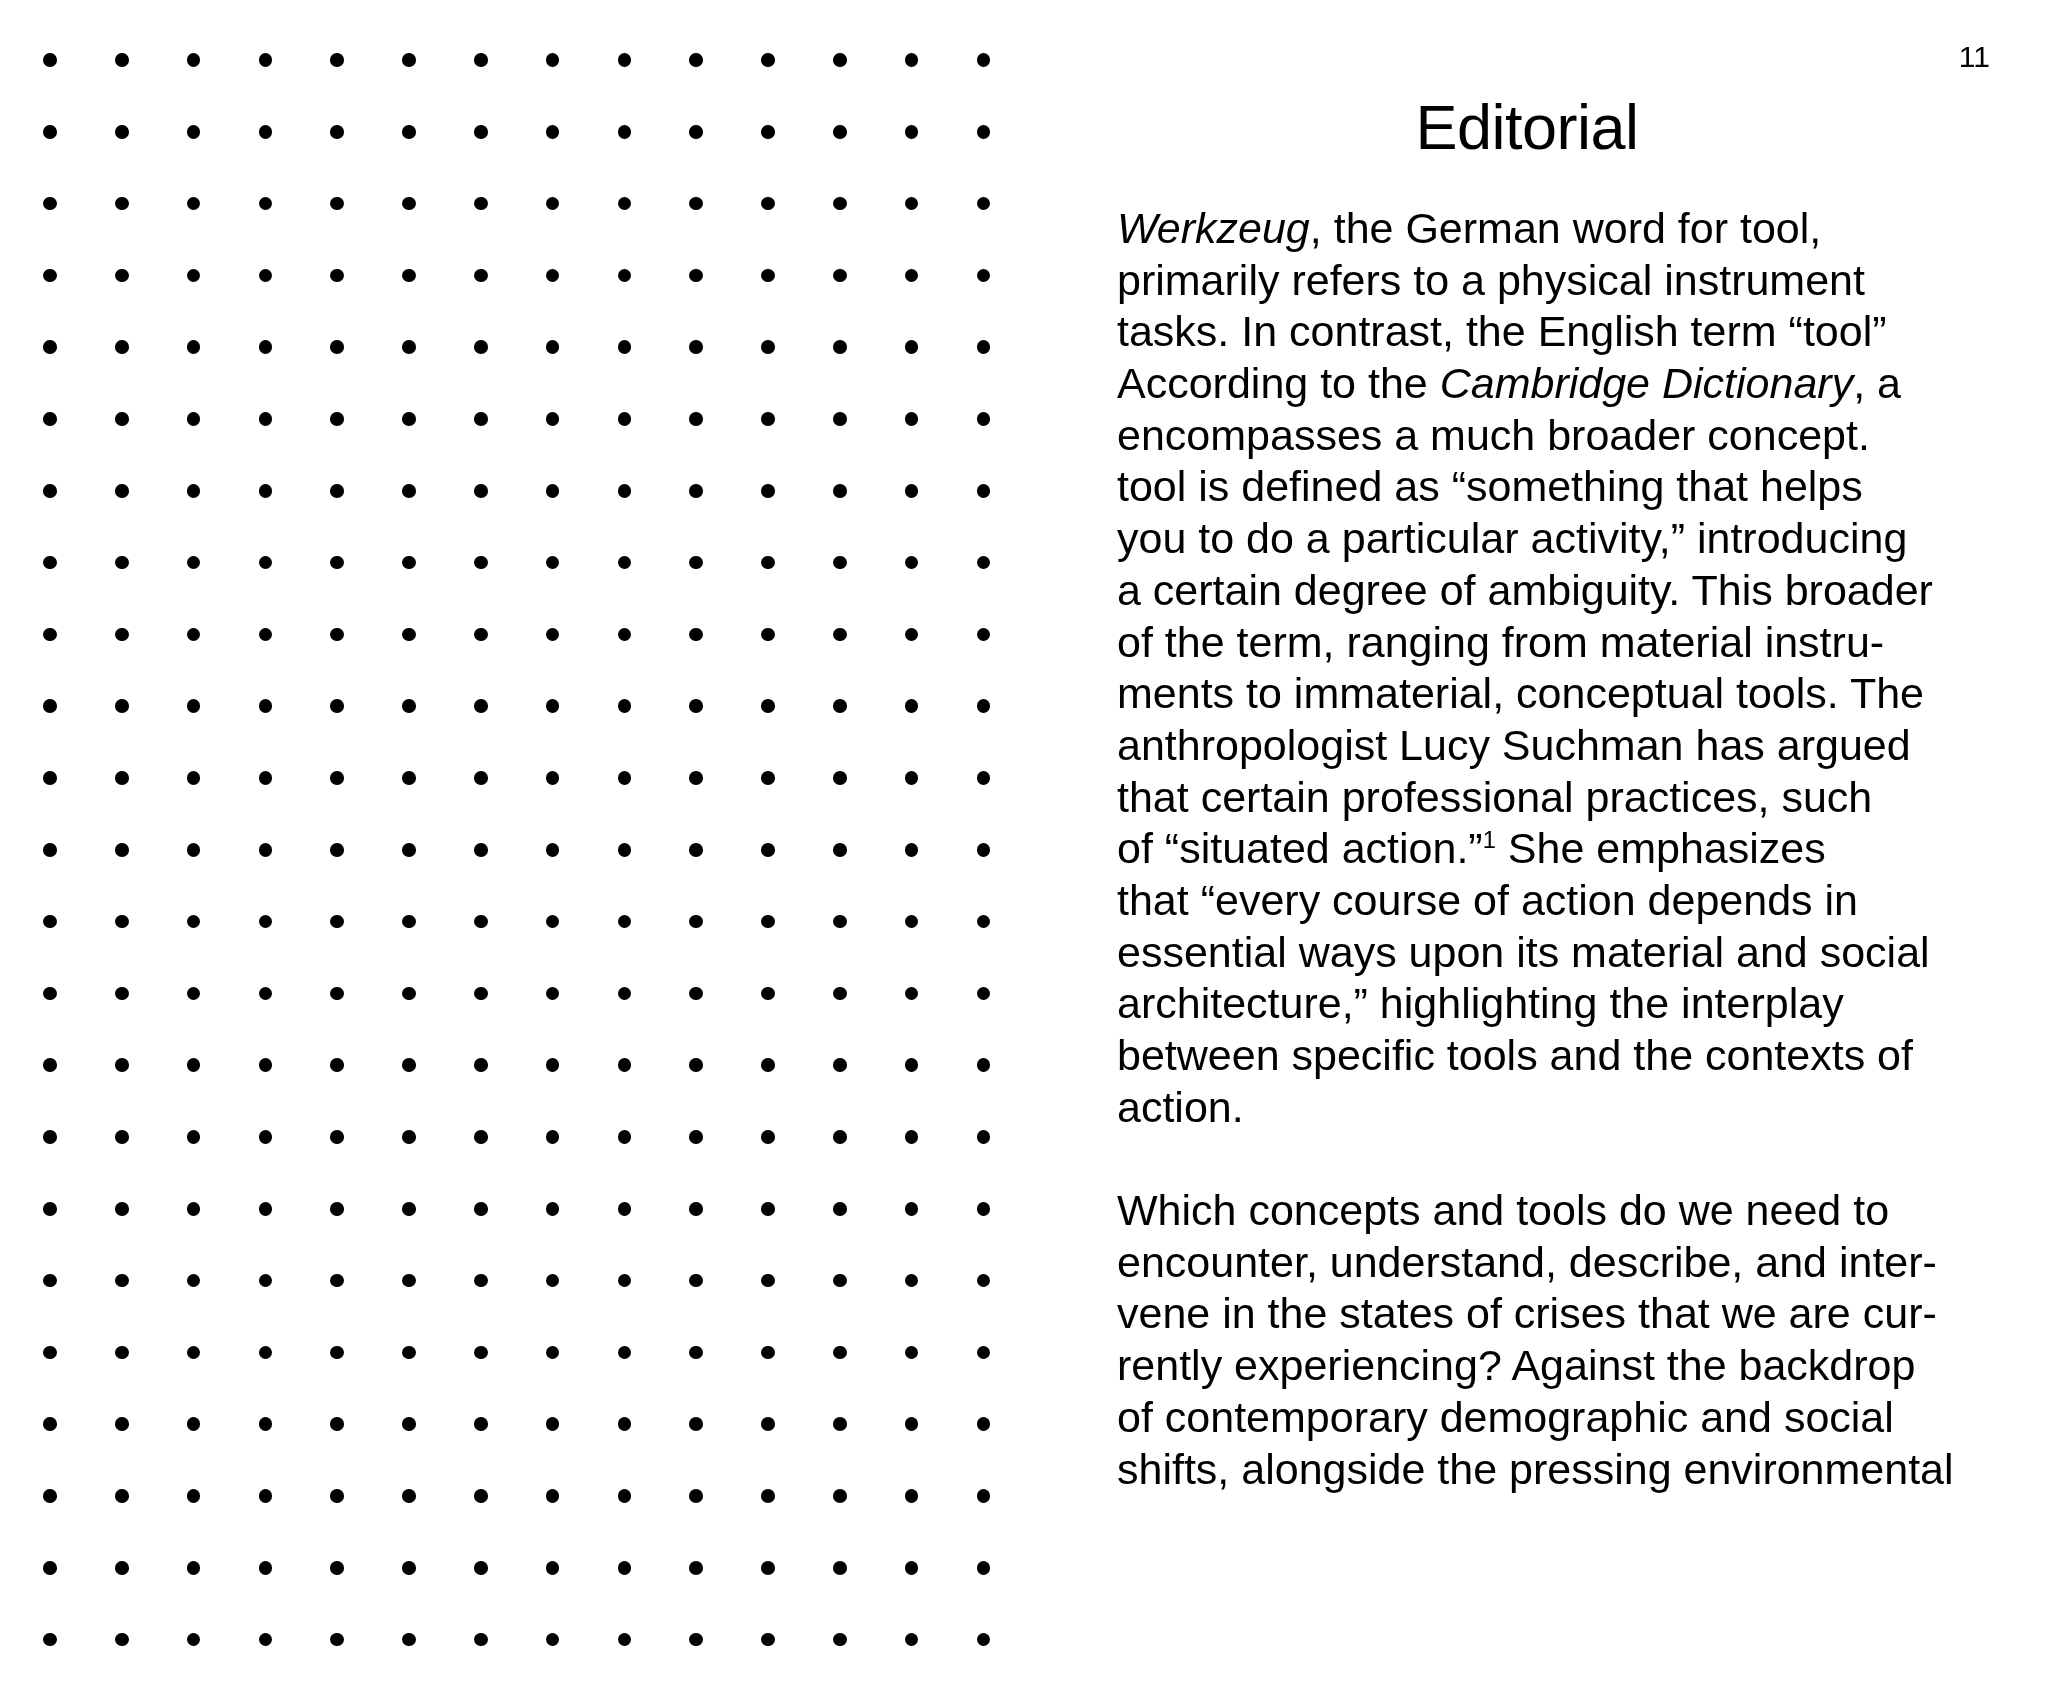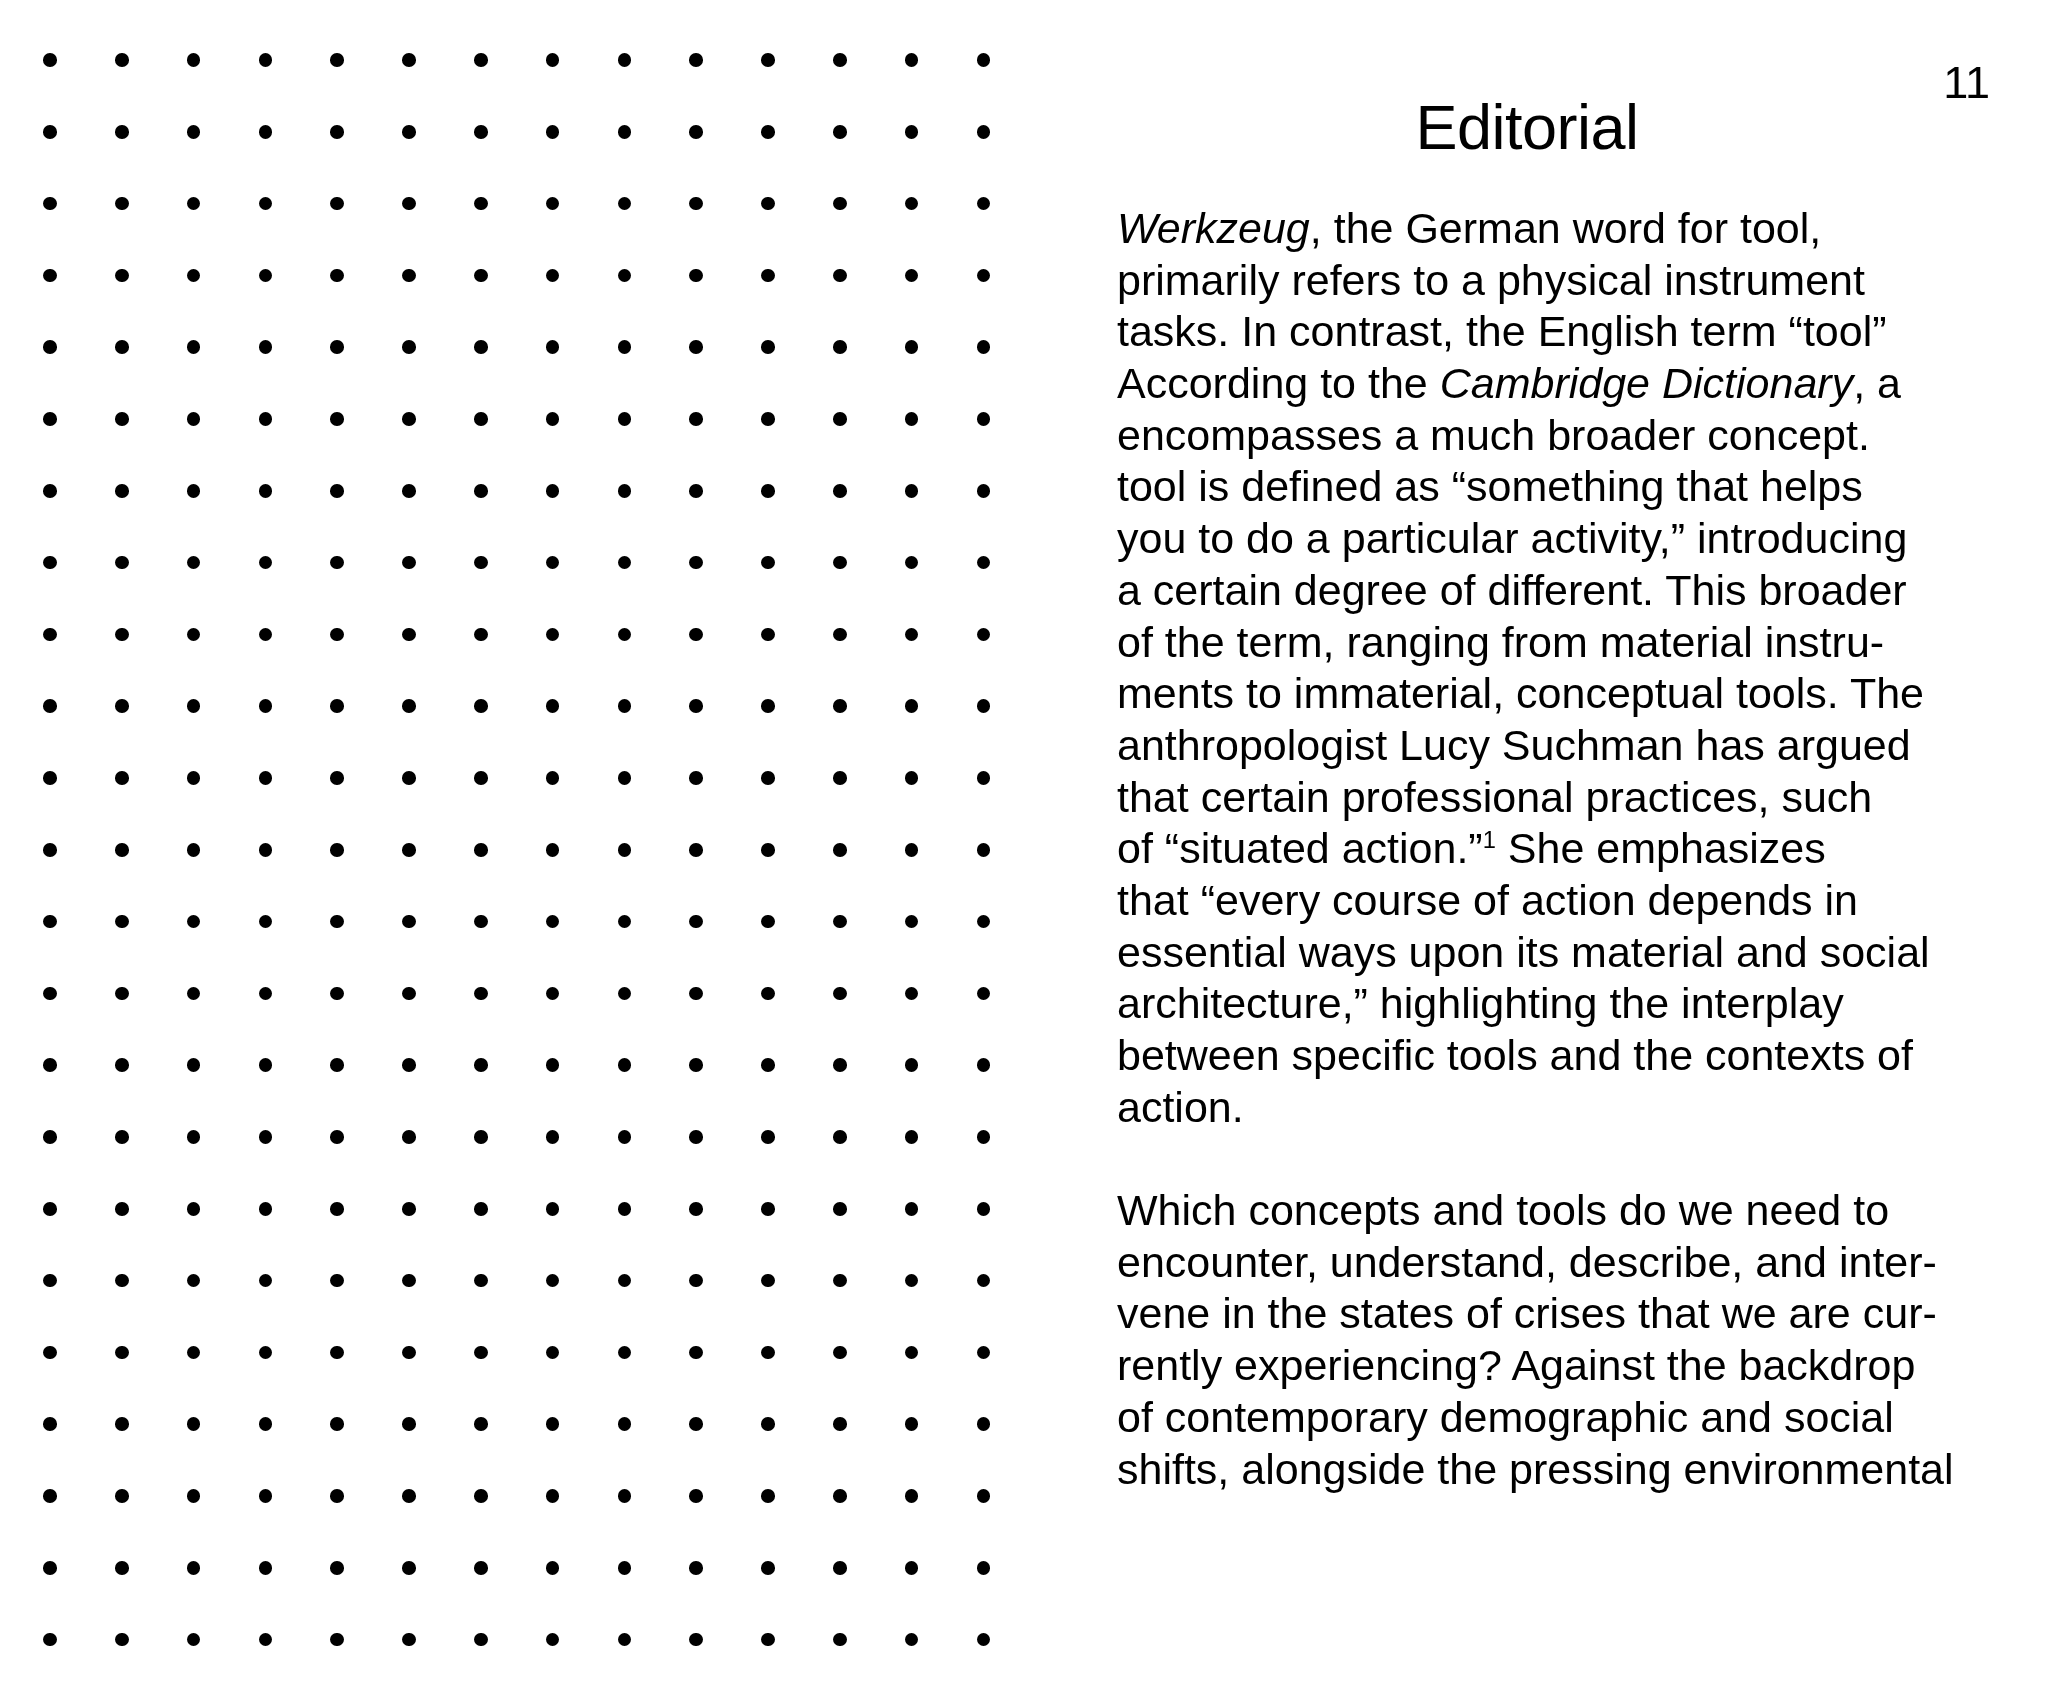--- a/index.html
+++ b/index.html
@@ -24,23 +24,23 @@
   }
   .dot {
     position: absolute;
     width: 13.6px;
     height: 13.6px;
     border-radius: 50%;
   }
 
   .page-number {
     position: absolute;
-    top: 60px;
+    top: 42px;
     right: 58px;
-    font-size: 45px;
+    font-size: 30px;
     line-height: 1;
     letter-spacing: 0px;
   }
 
   .article-title {
     position: absolute;
     left: 1117px;
     top: 96px;
     width: 820px;
     margin: 0;
@@ -407,21 +407,21 @@
 
 <div class="body-text" id="body-text">
     <div class="para">
       <div class="line"><em>Werkzeug</em><span>, the German word for tool,</span></div>
       <div class="line"><span>primarily refers to a physical instrument</span></div>
       <div class="line"><span>tasks. In contrast, the English term “tool”</span></div>
       <div class="line"><span>According to the </span><em>Cambridge Dictionary</em><span>, a</span></div>
       <div class="line"><span>encompasses a much broader concept.</span></div>
       <div class="line"><span>tool is defined as “something that helps</span></div>
       <div class="line"><span>you to do a particular activity,” introducing</span></div>
-      <div class="line"><span>a certain degree of different. This broader</span></div>
+      <div class="line"><span>a certain degree of ambiguity. This broader</span></div>
       <div class="line"><span>of the term, ranging from material instru-</span></div>
       <div class="line"><span>ments to immaterial, conceptual tools. The</span></div>
       <div class="line"><span>anthropologist Lucy Suchman has argued</span></div>
       <div class="line"><span>that certain professional practices, such</span></div>
       <div class="line"><span>of “situated action.”</span><span class="sup">1</span><span> She emphasizes</span></div>
       <div class="line"><span>that “every course of action depends in</span></div>
       <div class="line"><span>essential ways upon its material and social</span></div>
       <div class="line"><span>architecture,” highlighting the interplay</span></div>
       <div class="line"><span>between specific tools and the contexts of</span></div>
       <div class="line"><span>action.</span></div>

